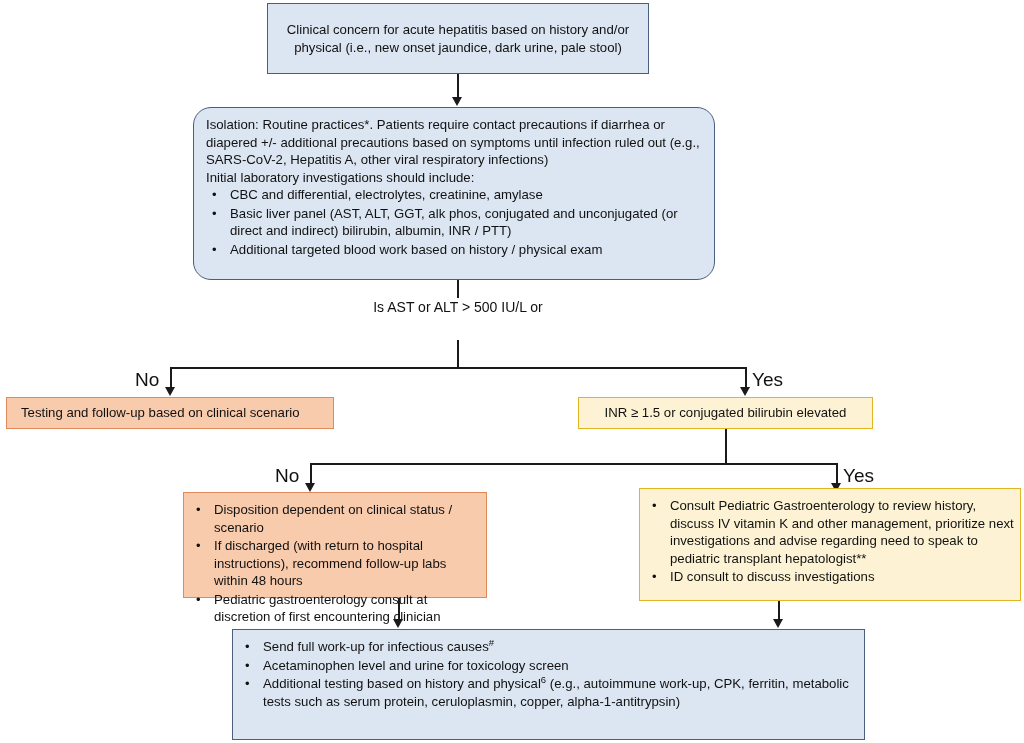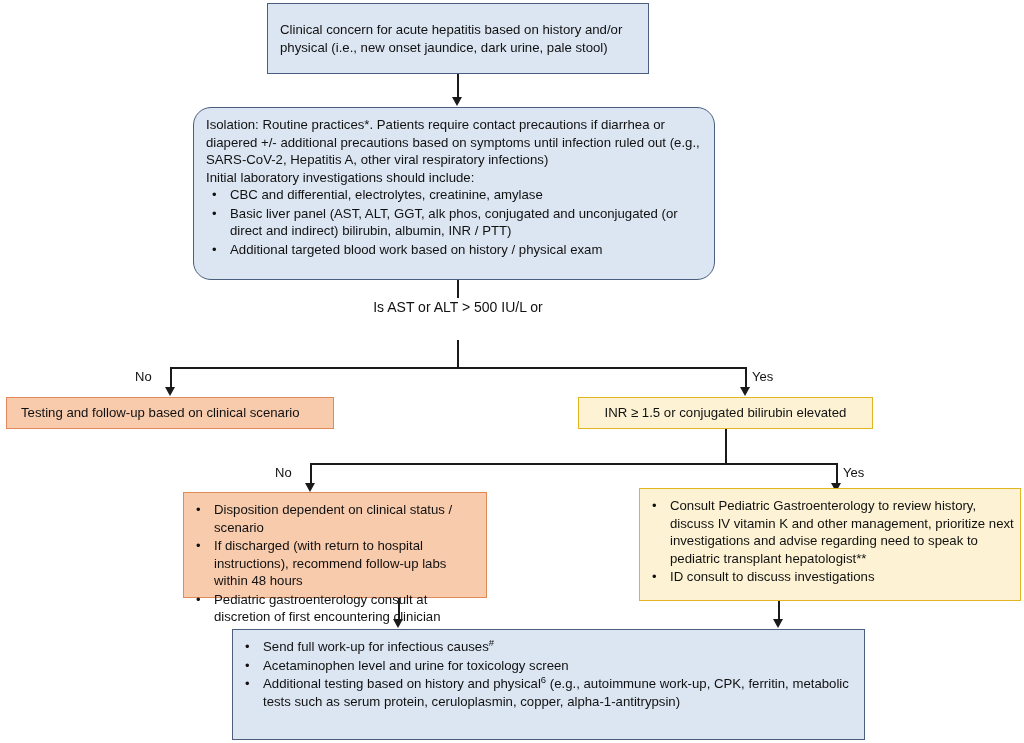--- a/index.html
+++ b/index.html
@@ -34,21 +34,21 @@
     border: 1.6px solid #e08a5a;
   }
   .node-yellow {
     background: #fdf3d4;
     border: 1.6px solid #e0b520;
   }
   .centered {
     display: flex;
     align-items: center;
     justify-content: center;
-    text-align: left;
+    text-align: center;
   }
   .pad {
     padding: 7px 12px;
   }
   .para {
     margin: 0;
   }
   ul.bullets {
     margin: 0;
     padding: 0;
@@ -73,21 +73,21 @@
     font-size: 14px;
     line-height: 1.4;
     color: #111111;
   }
   .decision-label u {
     font-weight: bold;
     text-decoration: underline;
   }
   .branch-label {
     position: absolute;
-    font-size: 13px;
+    font-size: 19px;
     color: #111111;
   }
   .line {
     position: absolute;
     background: #1a1a1a;
   }
   .vline { width: 1.7px; }
   .hline { height: 1.7px; }
   .arrowhead {
     position: absolute;

